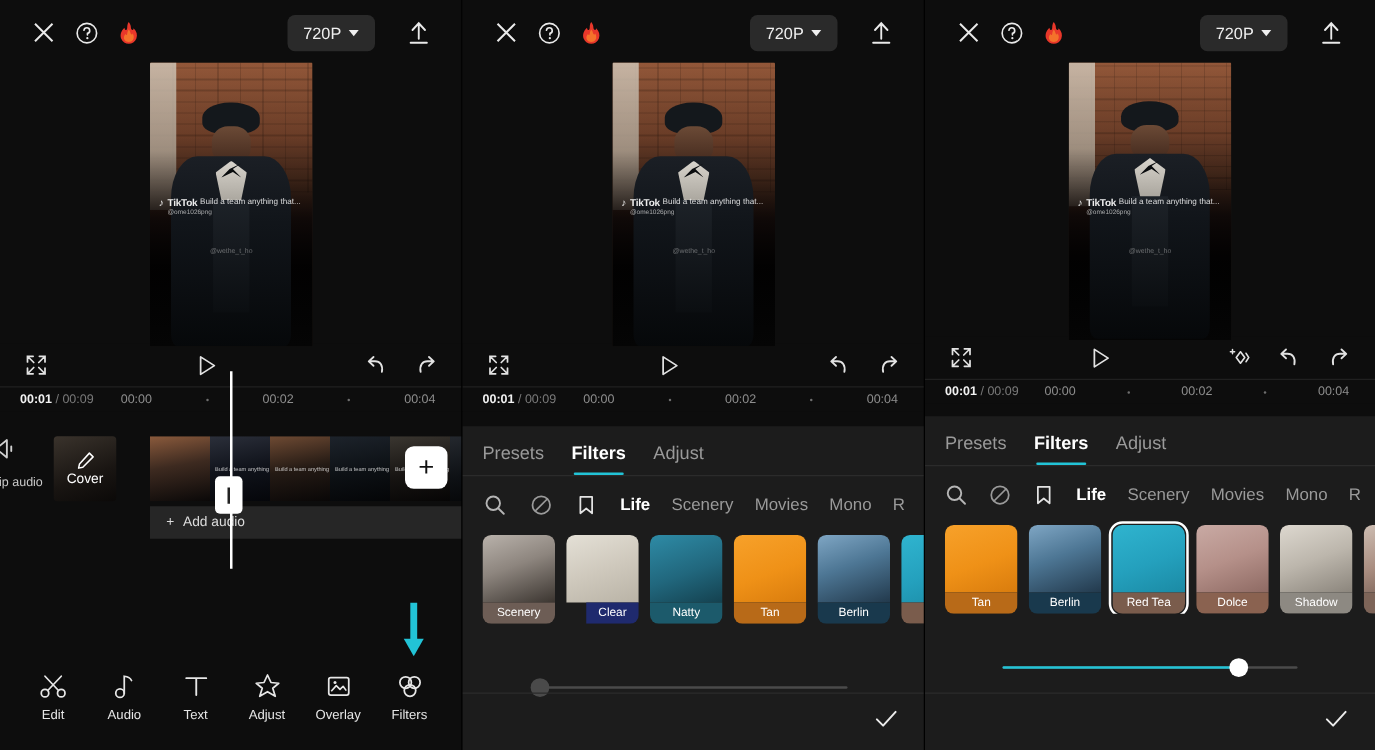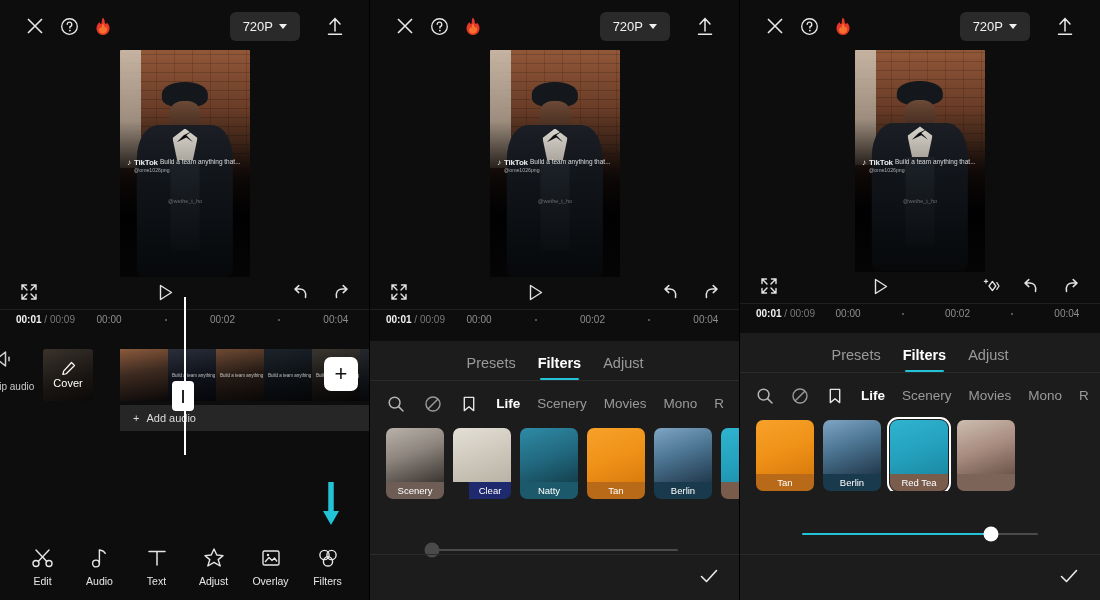--- a/index.html
+++ b/index.html
@@ -246,21 +246,21 @@
     display: flex; align-items: center; justify-content: center;
   }
   .playhead-grip i {
     width: 2px; height: 13px; background: #222; display: block;
   }
 
   
   .toolbar {
     position: absolute; left: 0; right: 0; bottom: 0;
     height: 62px;
-    display: flex; align-items: center; justify-content: space-around;
+    display: flex; justify-content: space-around;
     padding: 0 14px 4px;
   }
   .tool {
     display: flex; flex-direction: column; align-items: center; gap: 6px;
     color: #e6e6e6;
     width: 52px;
   }
   .tool-lbl { font-size: 10.5px; }
   .arrow-hint {
     position: absolute; right: 30px; bottom: 72px;
@@ -271,21 +271,20 @@
   .sheet {
     position: absolute; left: 0; right: 0; bottom: 0;
     background: #1c1c1c;
   }
   .p2 .sheet { top: 341px; }
   .p3 .sheet { top: 333px; }
   .sheet-tabs {
     display: flex; gap: 22px;
     padding: 14px 16px 0;
     border-bottom: 1px solid #2b2b2b;
-    justify-content: center;
   }
   .s-tab {
     font-size: 14.5px; color: #9a9a9a;
     padding-bottom: 9px;
     position: relative;
   }
   .s-tab.active { color: #fff; font-weight: bold; }
   .s-tab.active::after {
     content: ""; position: absolute;
     left: 2px; right: 2px; bottom: 0;
@@ -883,20 +882,28 @@
         </div>
         <div class="f-card">
           <div class="f-img" style="background: linear-gradient(160deg, rgb(127, 166, 196) 0%, rgb(77, 118, 148) 45%, rgb(34, 57, 76) 100%);"></div>
           <div class="f-name" style="background: rgb(25, 57, 77);">Berlin</div>
         </div>
         <div class="f-card sel">
           <div class="f-img" style="background: linear-gradient(160deg, rgb(47, 180, 207) 0%, rgb(36, 160, 189) 55%, rgb(27, 138, 164) 100%);"></div>
           <div class="f-name" style="background: rgb(122, 92, 76);">Red Tea</div>
         </div>
         <div class="f-card">
+          <div class="f-img" style="background: linear-gradient(160deg, rgb(201, 170, 164) 0%, rgb(181, 144, 137) 50%, rgb(142, 106, 99) 100%);"></div>
+          <div class="f-name" style="background: rgb(138, 98, 80);">Dolce</div>
+        </div>
+        <div class="f-card">
+          <div class="f-img" style="background: linear-gradient(160deg, rgb(221, 216, 207) 0%, rgb(188, 182, 172) 50%, rgb(139, 133, 124) 100%);"></div>
+          <div class="f-name" style="background: rgb(141, 137, 130);">Shadow</div>
+        </div>
+        <div class="f-card">
           <div class="f-img" style="background:linear-gradient(160deg,#cdbdb2 0%,#a98d80 50%,#6d564c 100%)"></div>
           <div class="f-name" style="background:#7d6458"></div>
         </div>
       </div>
 
       <div class="slider-wrap">
         <div class="track">
           <div class="fill" style="width: 80%;"></div>
           <div class="knob on" style="left: 80%;"></div>
         </div>

